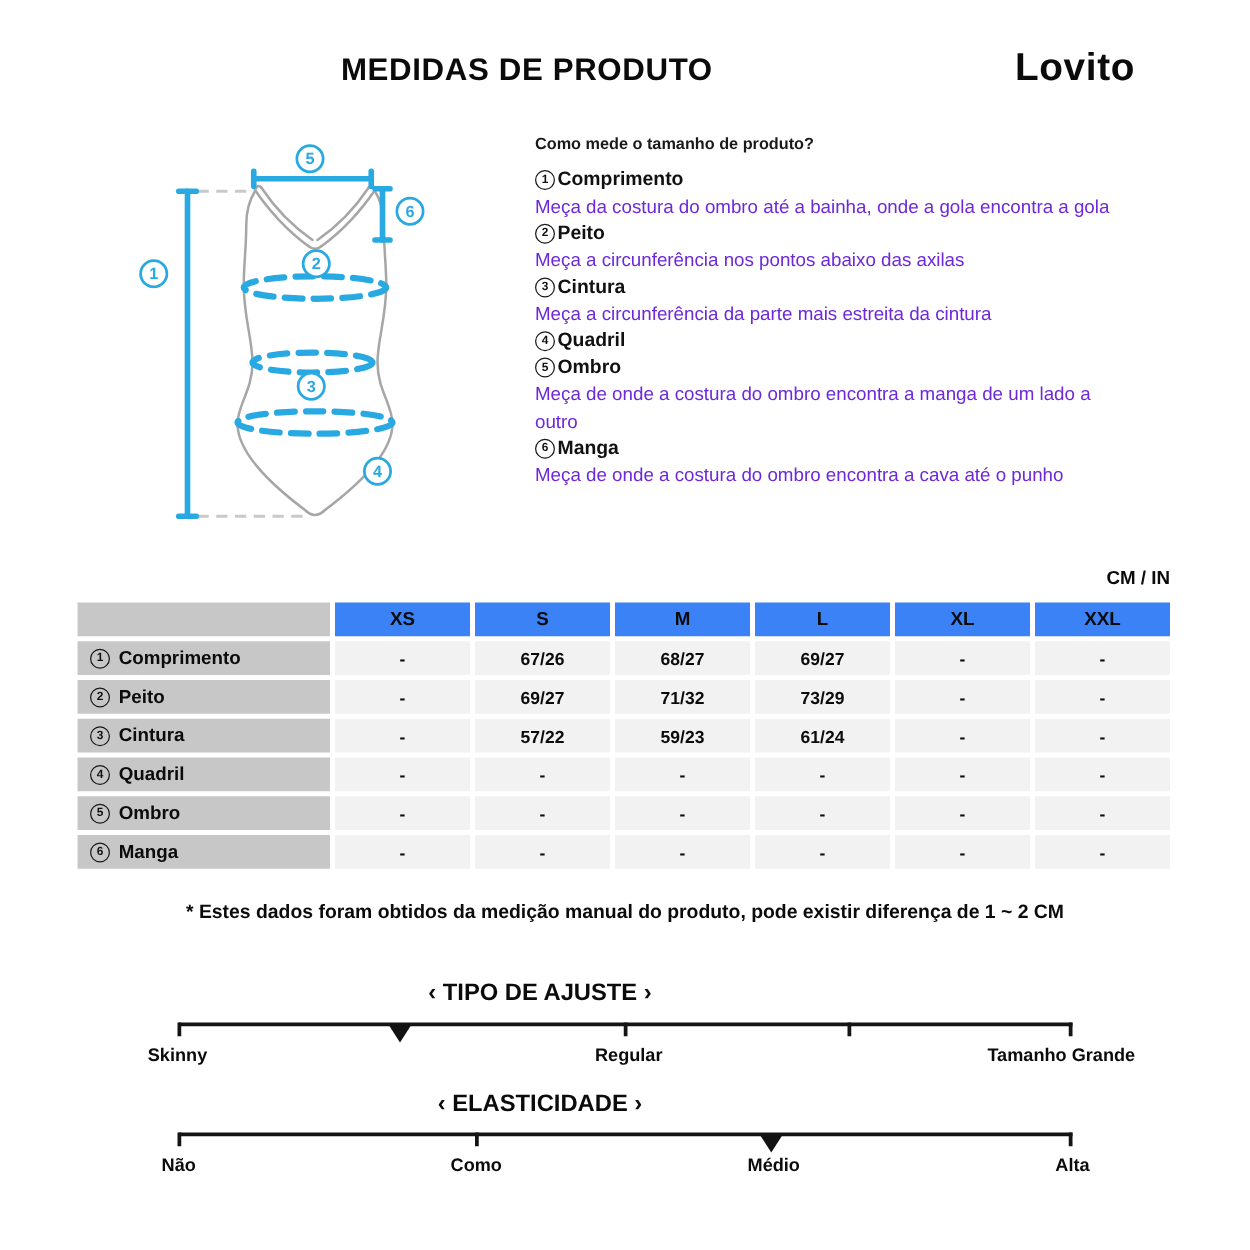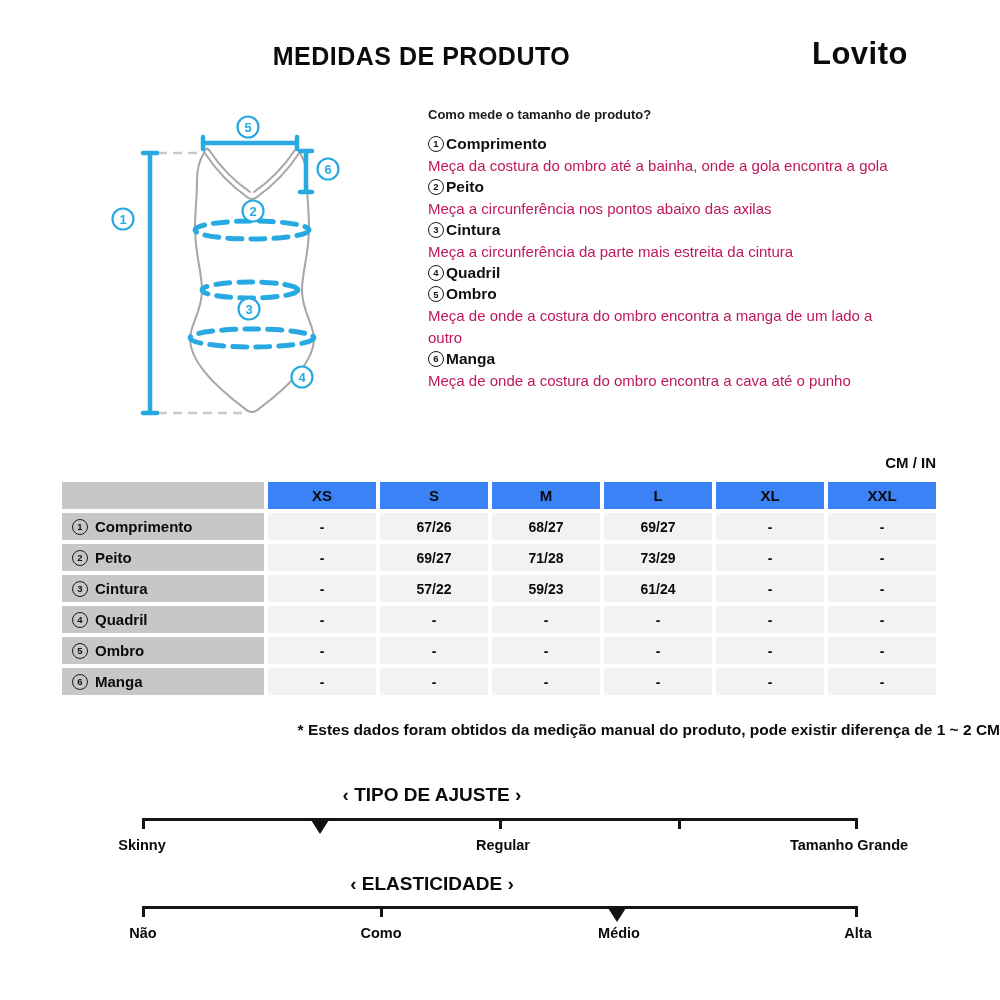--- a/index.html
+++ b/index.html
@@ -11,37 +11,37 @@
          font-size:25px;font-weight:800;letter-spacing:.5px;color:#0b0b0b;}
   .brand{position:absolute;top:36px;right:92px;font-size:31px;font-weight:800;color:#0b0b0b;letter-spacing:.5px;}
 
   
   .diagram{position:absolute;left:100px;top:100px;width:320px;height:340px;}
 
   
   .guide{position:absolute;left:428px;top:107px;width:552px;}
   .guide-h{font-size:13px;font-weight:bold;color:#1a1a1a;margin:0 0 11px 0;}
   .step-label{display:flex;align-items:center;height:21.5px;font-size:15.5px;font-weight:bold;color:#111;}
-  .step-desc{display:block;height:21.5px;line-height:21.5px;font-size:15px;color:#be185d;white-space:nowrap;}
+  .step-desc{display:block;height:21.5px;line-height:21.5px;font-size:15px;color:#6d28d9;white-space:nowrap;}
   .circ{display:inline-flex;align-items:center;justify-content:center;flex:none;
         width:14px;height:14px;border:1.3px solid #1a1a1a;border-radius:50%;
         font-size:9.5px;font-weight:600;color:#111;margin-right:2px;}
 
   
   .unit{position:absolute;top:454px;right:64px;font-size:15px;font-weight:800;color:#0b0b0b;text-align:center;}
   .size-table{position:absolute;left:62px;top:482px;width:874px;display:grid;
               grid-template-columns:202px repeat(6,1fr);grid-auto-rows:27px;gap:4px;}
   .cell{display:flex;align-items:center;justify-content:center;}
   .corner{background:#c7c7c7;}
   .hcell{background:#3b82f6;font-size:15px;font-weight:bold;color:#0b0b0b;}
   .lcell{background:#c7c7c7;justify-content:flex-start;padding-left:10px;font-size:15px;font-weight:600;color:#0b0b0b;}
   .lcell .circ{margin-right:7px;background:transparent;}
   .vcell{background:#f2f2f2;font-size:14px;font-weight:bold;color:#0b0b0b;}
 
-  .note{position:absolute;top:721px;left:0;width:1000px;text-align:right;
+  .note{position:absolute;top:721px;left:0;width:1000px;text-align:center;
         font-size:15.5px;font-weight:bold;color:#0b0b0b;}
 
   
   .scale-title{position:absolute;left:0;width:864px;text-align:center;font-size:19px;font-weight:800;color:#0b0b0b;}
   .t1{top:784px;} .t2{top:873px;}
   .sline{position:absolute;left:143px;width:715px;height:3px;background:#141414;}
   .l1{top:818px;} .l2{top:906px;}
   .tick{position:absolute;width:3px;height:11px;background:#141414;}
   .tick.r1{top:818px;} .tick.r2{top:906px;}
   .smarker{position:absolute;width:0;height:0;border-left:9px solid transparent;
@@ -174,21 +174,21 @@
   <div class="cell vcell">69/27</div>
   <div class="cell vcell">-</div>
   <div class="cell vcell">-</div>
 
   <div class="cell lcell">
     <span class="circ">2</span>
     <span>Peito</span>
   </div>
   <div class="cell vcell">-</div>
   <div class="cell vcell">69/27</div>
-  <div class="cell vcell">71/28</div>
+  <div class="cell vcell">71/32</div>
   <div class="cell vcell">73/29</div>
   <div class="cell vcell">-</div>
   <div class="cell vcell">-</div>
 
   <div class="cell lcell">
     <span class="circ">3</span>
     <span>Cintura</span>
   </div>
   <div class="cell vcell">-</div>
   <div class="cell vcell">57/22</div>

